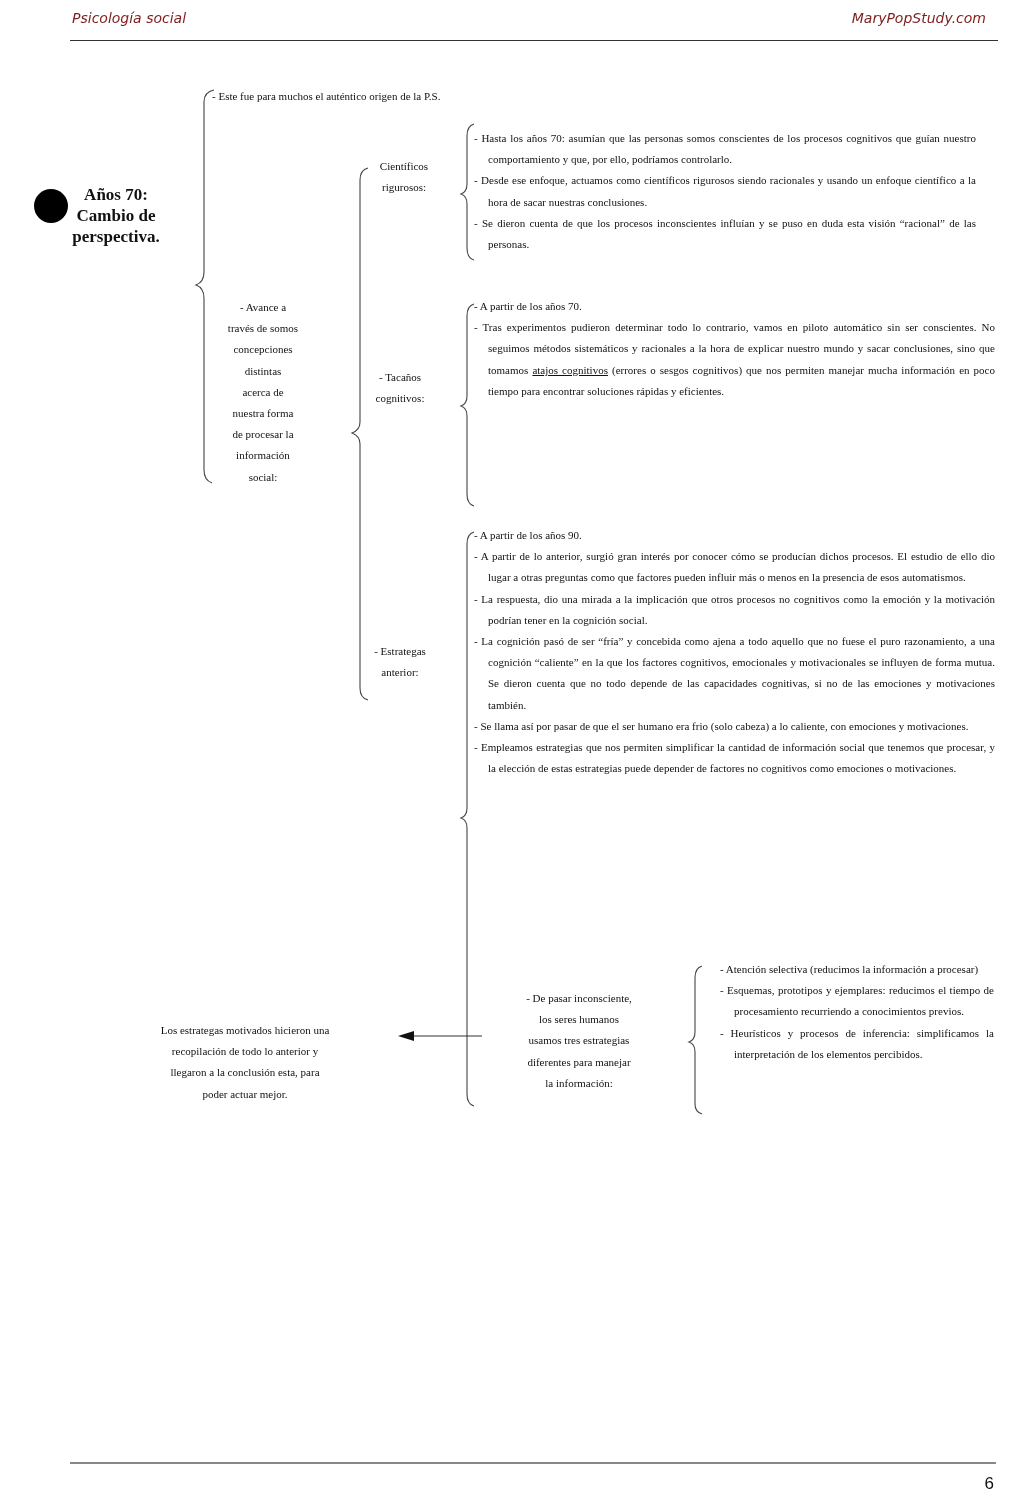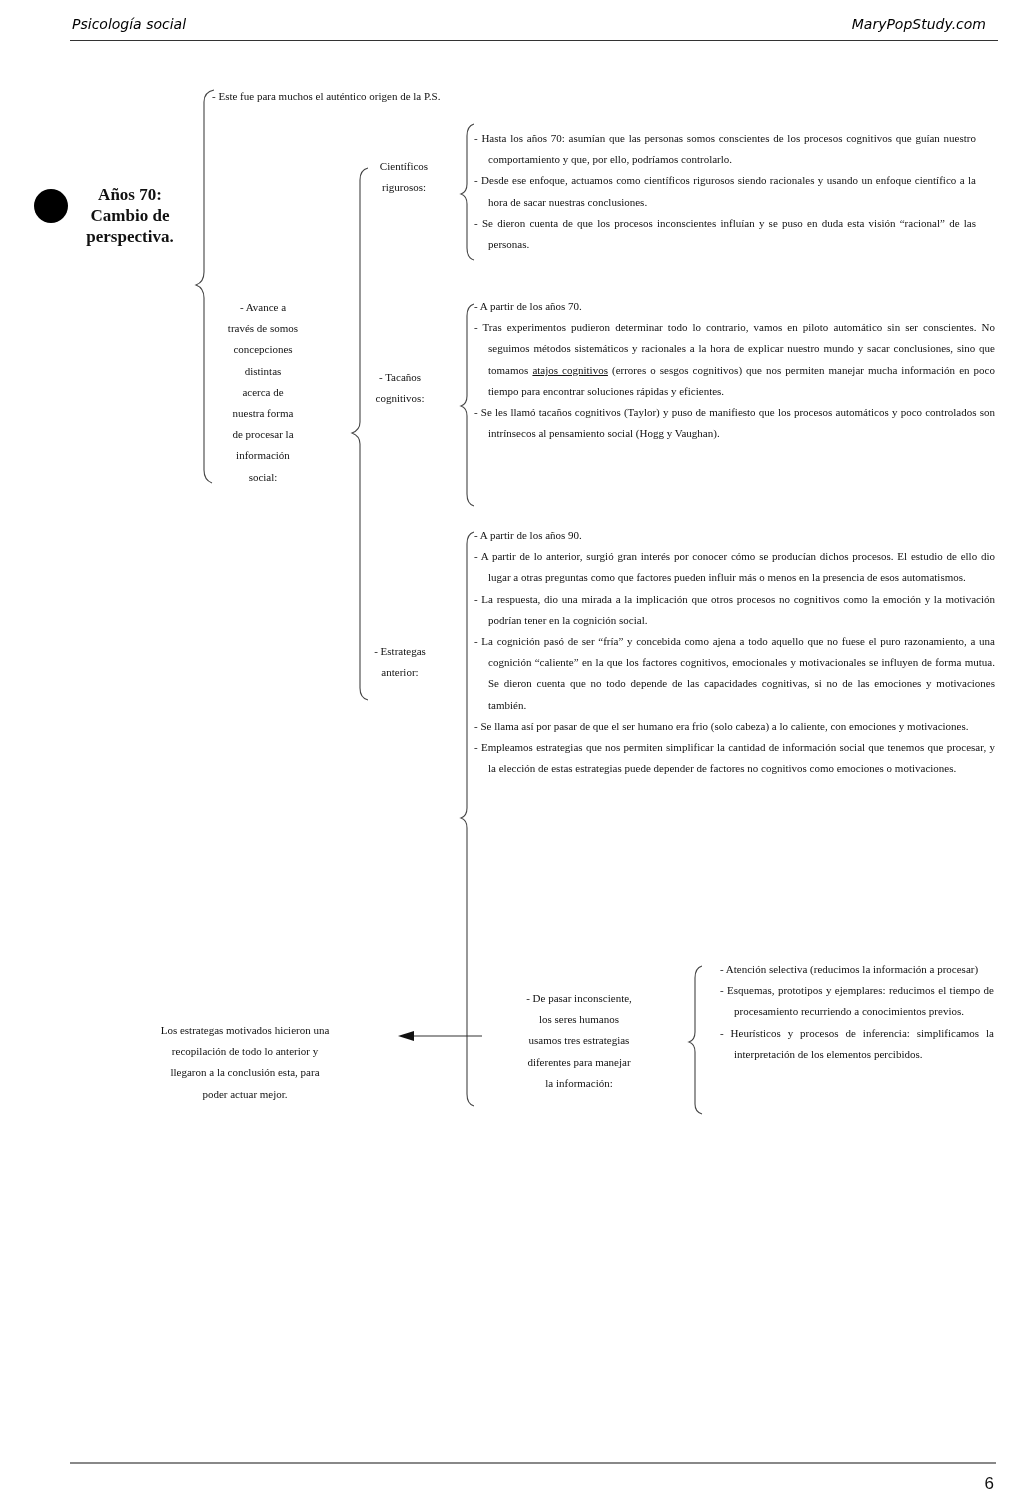--- a/index.html
+++ b/index.html
@@ -1,19 +1,19 @@
 <!DOCTYPE html>
 <html><head>
 <meta charset="utf-8">
 <style>
   html, body { margin: 0; padding: 0; background: #ffffff; }
   body { width: 1014px; height: 1510px; position: relative; overflow: hidden;
          font-family: "Liberation Serif", serif; color: #111; }
   .abs { position: absolute; }
-  .hdr { font-family: "DejaVu Sans", sans-serif; font-style: italic; font-size: 14px; color: #000000; top: 16px; }
+  .hdr { font-family: "DejaVu Sans", sans-serif; font-style: italic; font-size: 14px; color: #7f1d1d; top: 10px; }
   .rule { position: absolute; height: 1px; background: #333; }
   .ser { font-family: "Liberation Serif", serif; font-size: 11px; line-height: 21.2px; }
   .center { text-align: center; }
   .item { padding-left: 26px; text-indent: -14px; text-align: justify; }
   .bold { font-weight: bold; }
   .u { text-decoration: underline; }
   svg.lines { position: absolute; left: 0; top: 0; }
   .pagenum { font-family: "Liberation Sans", sans-serif; font-size: 17px; }
 </style>
 </head>
@@ -37,21 +37,21 @@
     <path d="M474,532 Q467,534 467,544 L467,808 Q467,816 461,818 Q467,820 467,828 L467,1094 Q467,1104 474,1106"></path>
 
     <path d="M702,966 Q695,968 695,978 L695,1032 Q695,1040 689,1042 Q695,1044 695,1052 L695,1104 Q695,1112 702,1114"></path>
 
     <line x1="482" y1="1036" x2="412" y2="1036" stroke="#333"></line>
   </g>
   <polygon points="398,1036 414,1031 414,1041" fill="#111"></polygon>
   <circle cx="51" cy="206" r="17" fill="#000"></circle>
 </svg>
 
-<div class="abs ser bold center" style="left:72px; top:184px; width:116px; font-size:17px; line-height:21px;">
+<div class="abs ser bold center" style="left:58px; top:184px; width:116px; font-size:17px; line-height:21px;">
   <div>Años 70:</div>
   <div>Cambio de</div>
   <div>perspectiva.</div>
 </div>
 
 <div class="abs ser" style="left:212px; top:86px;">- Este fue para muchos el auténtico origen de la P.S.</div>
 
 <div class="abs ser center" style="left:204px; top:297px; width:118px;">
   <div>- Avance a</div>
   <div>través de somos</div>
@@ -79,21 +79,20 @@
 
 <div class="abs ser" style="left:462px; top:116px; width:514px;margin-top:12px;">
   <div class="item">- Hasta los años 70: asumían que las personas somos conscientes de los procesos cognitivos que guían nuestro comportamiento y que, por ello, podríamos controlarlo.</div>
   <div class="item">- Desde ese enfoque, actuamos como científicos rigurosos siendo racionales y usando un enfoque científico a la hora de sacar nuestras conclusiones.</div>
   <div class="item">- Se dieron cuenta de que los procesos inconscientes influían y se puso en duda esta visión “racional” de las personas.</div>
 </div>
 
 <div class="abs ser" style="left:462px; top:296px; width:533px;">
   <div class="item">- A partir de los años 70.</div>
   <div class="item"><span>- Tras experimentos pudieron determinar todo lo contrario, vamos en piloto automático sin ser conscientes. No seguimos métodos sistemáticos y racionales a la hora de explicar nuestro mundo y sacar conclusiones, sino que tomamos </span><span class="u">atajos cognitivos</span><span> (errores o sesgos cognitivos) que nos permiten manejar mucha información en poco tiempo para encontrar soluciones rápidas y eficientes.</span></div>
-  <div class="item">- Se les llamó tacaños cognitivos (Taylor) y puso de manifiesto que los procesos automáticos y poco controlados son intrínsecos al pensamiento social (Hogg y Vaughan).</div>
 </div>
 
 <div class="abs ser" style="left:462px; top:525px; width:533px;">
   <div class="item">- A partir de los años 90.</div>
   <div class="item">- A partir de lo anterior, surgió gran interés por conocer cómo se producían dichos procesos. El estudio de ello dio lugar a otras preguntas como que factores pueden influir más o menos en la presencia de esos automatismos.</div>
   <div class="item">- La respuesta, dio una mirada a la implicación que otros procesos no cognitivos como la emoción y la motivación podrían tener en la cognición social.</div>
   <div class="item">- La cognición pasó de ser “fría” y concebida como ajena a todo aquello que no fuese el puro razonamiento, a una cognición “caliente” en la que los factores cognitivos, emocionales y motivacionales se influyen de forma mutua. Se dieron cuenta que no todo depende de las capacidades cognitivas, si no de las emociones y motivaciones también.</div>
   <div class="item">- Se llama así por pasar de que el ser humano era frio (solo cabeza) a lo caliente, con emociones y motivaciones.</div>
   <div class="item">- Empleamos estrategias que nos permiten simplificar la cantidad de información social que tenemos que procesar, y la elección de estas estrategias puede depender de factores no cognitivos como emociones o motivaciones.</div>
 </div>

